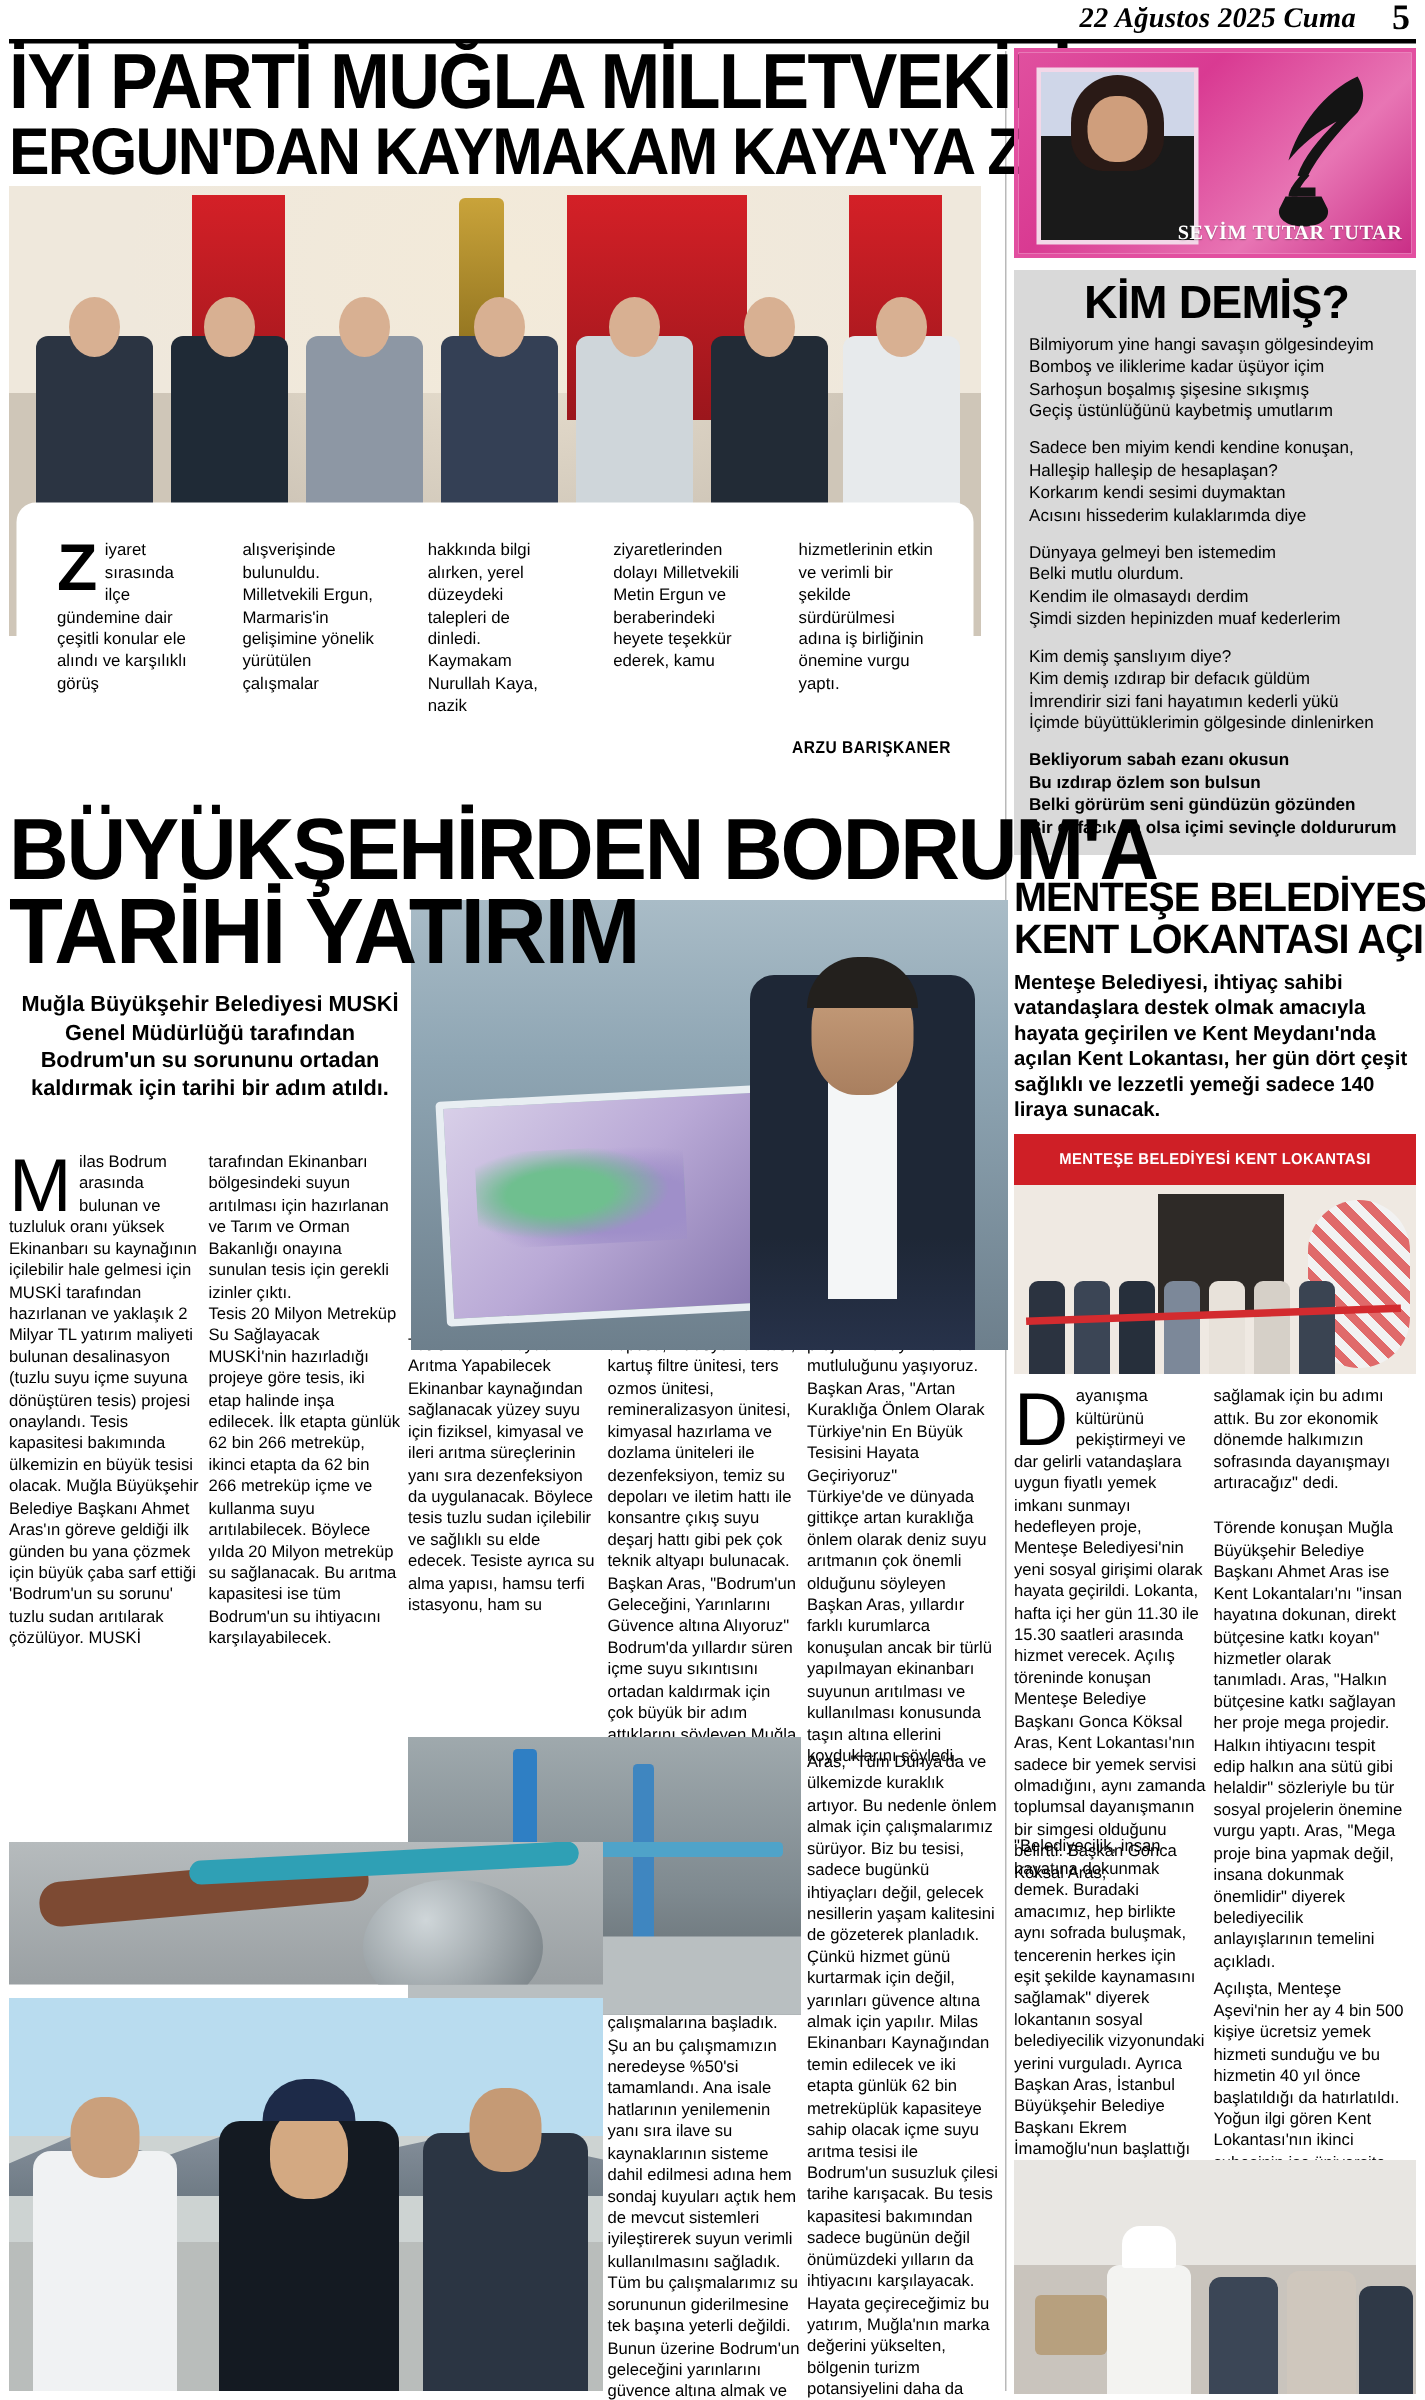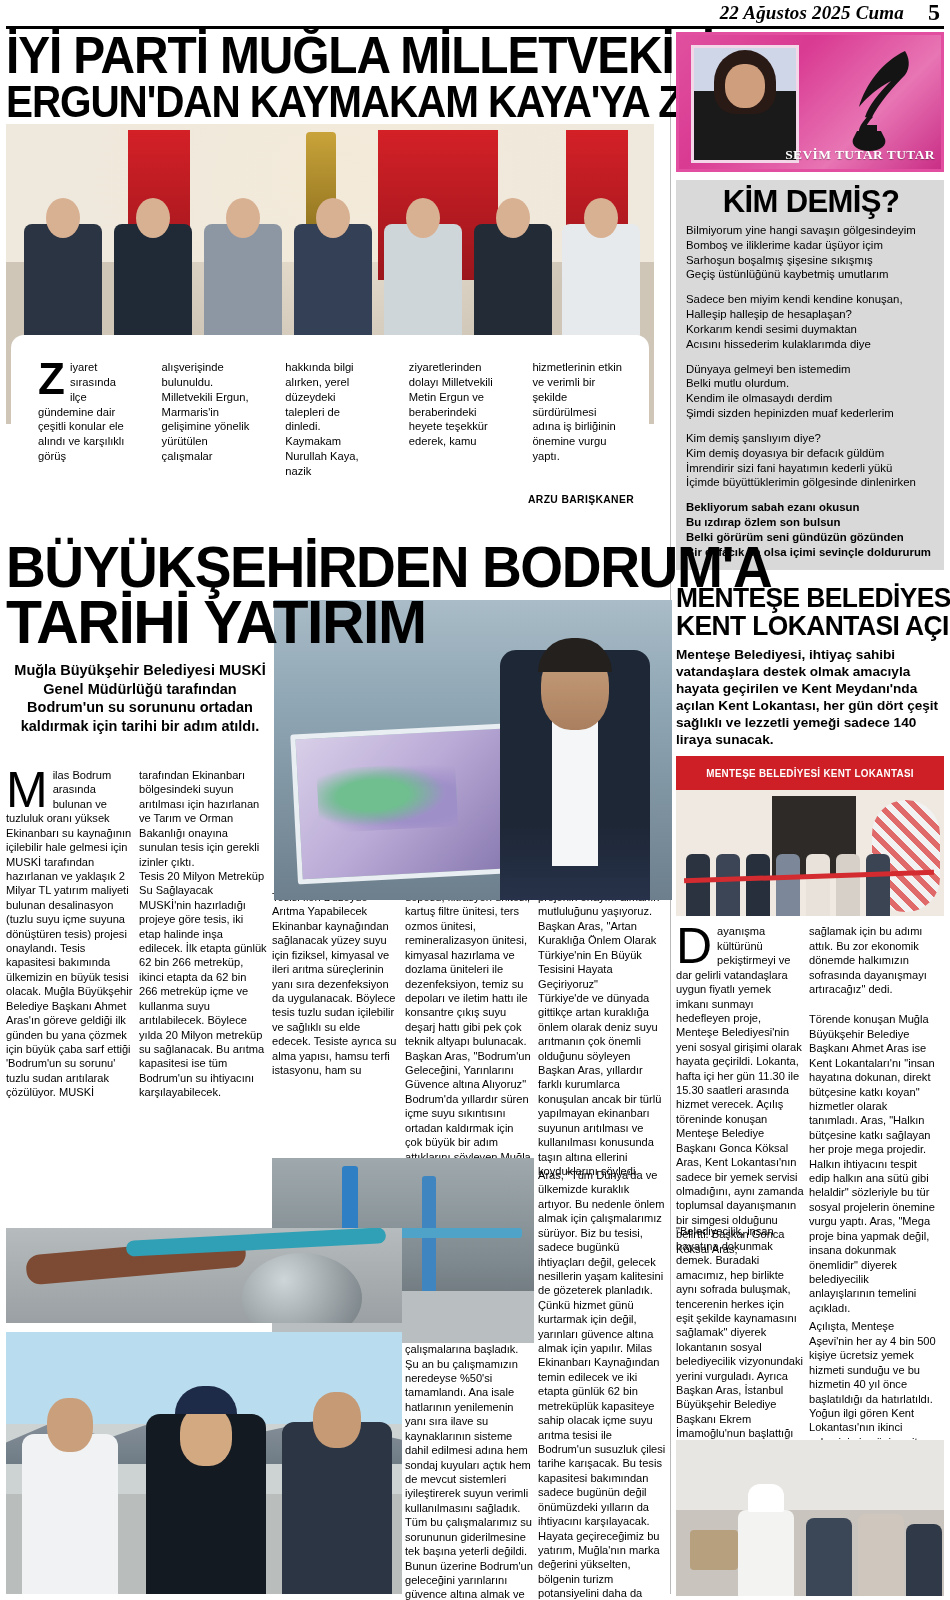--- a/index.html
+++ b/index.html
@@ -469,21 +469,21 @@
 Geçiş üstünlüğünü kaybetmiş umutlarım</p>
       <p style="white-space:pre-line;">Sadece ben miyim kendi kendine konuşan,
 Halleşip halleşip de hesaplaşan?
 Korkarım kendi sesimi duymaktan
 Acısını hissederim kulaklarımda diye</p>
       <p style="white-space:pre-line;">Dünyaya gelmeyi ben istemedim
 Belki mutlu olurdum.
 Kendim ile olmasaydı derdim
 Şimdi sizden hepinizden muaf  kederlerim</p>
       <p style="white-space:pre-line;">Kim demiş şanslıyım diye?
-Kim demiş doyasıya bir defacık güldüm
+Kim demiş ızdırap bir defacık güldüm
 İmrendirir sizi fani hayatımın kederli  yükü
 İçimde büyüttüklerimin gölgesinde dinlenirken</p>
       <p style="white-space:pre-line;">Bekliyorum sabah ezanı okusun
 Bu ızdırap özlem son bulsun
 Belki görürüm seni gündüzün gözünden
 Bir defacık da olsa içimi sevinçle doldururum</p>
     </div>
 
     <div style="margin-top:14px;">
       <h2 class="hl3">MENTEŞE BELEDİYESİ</h2>

